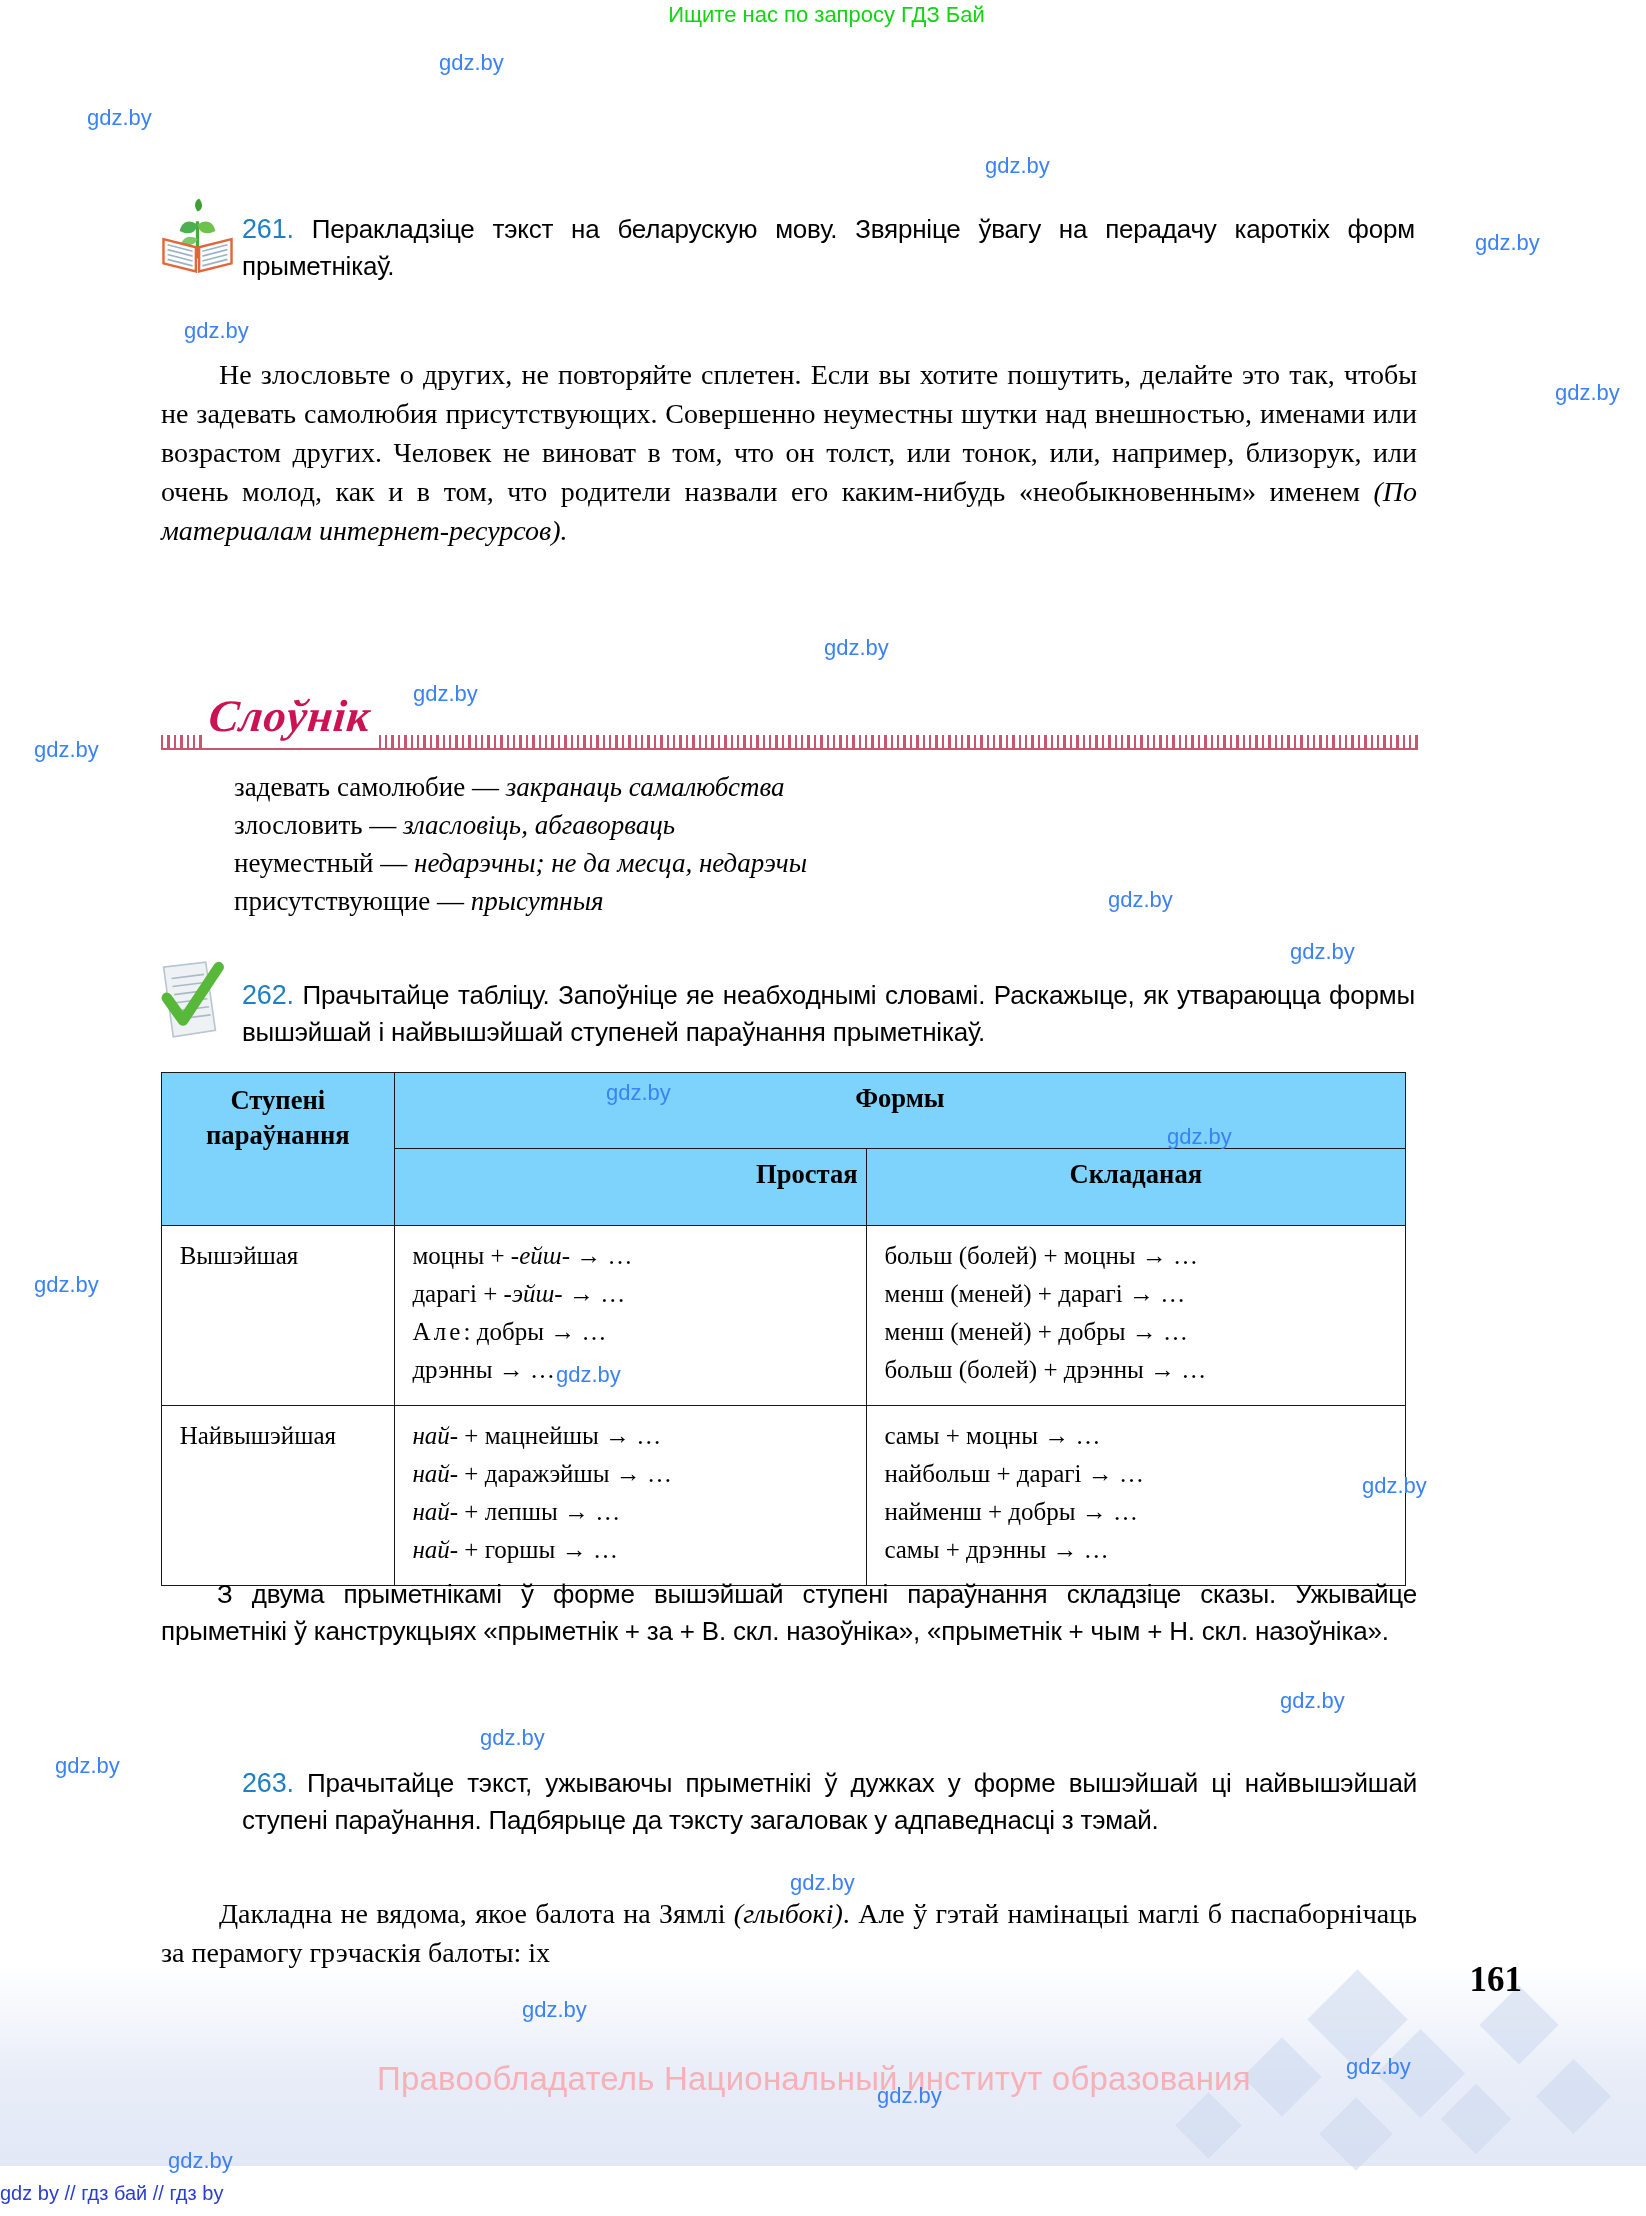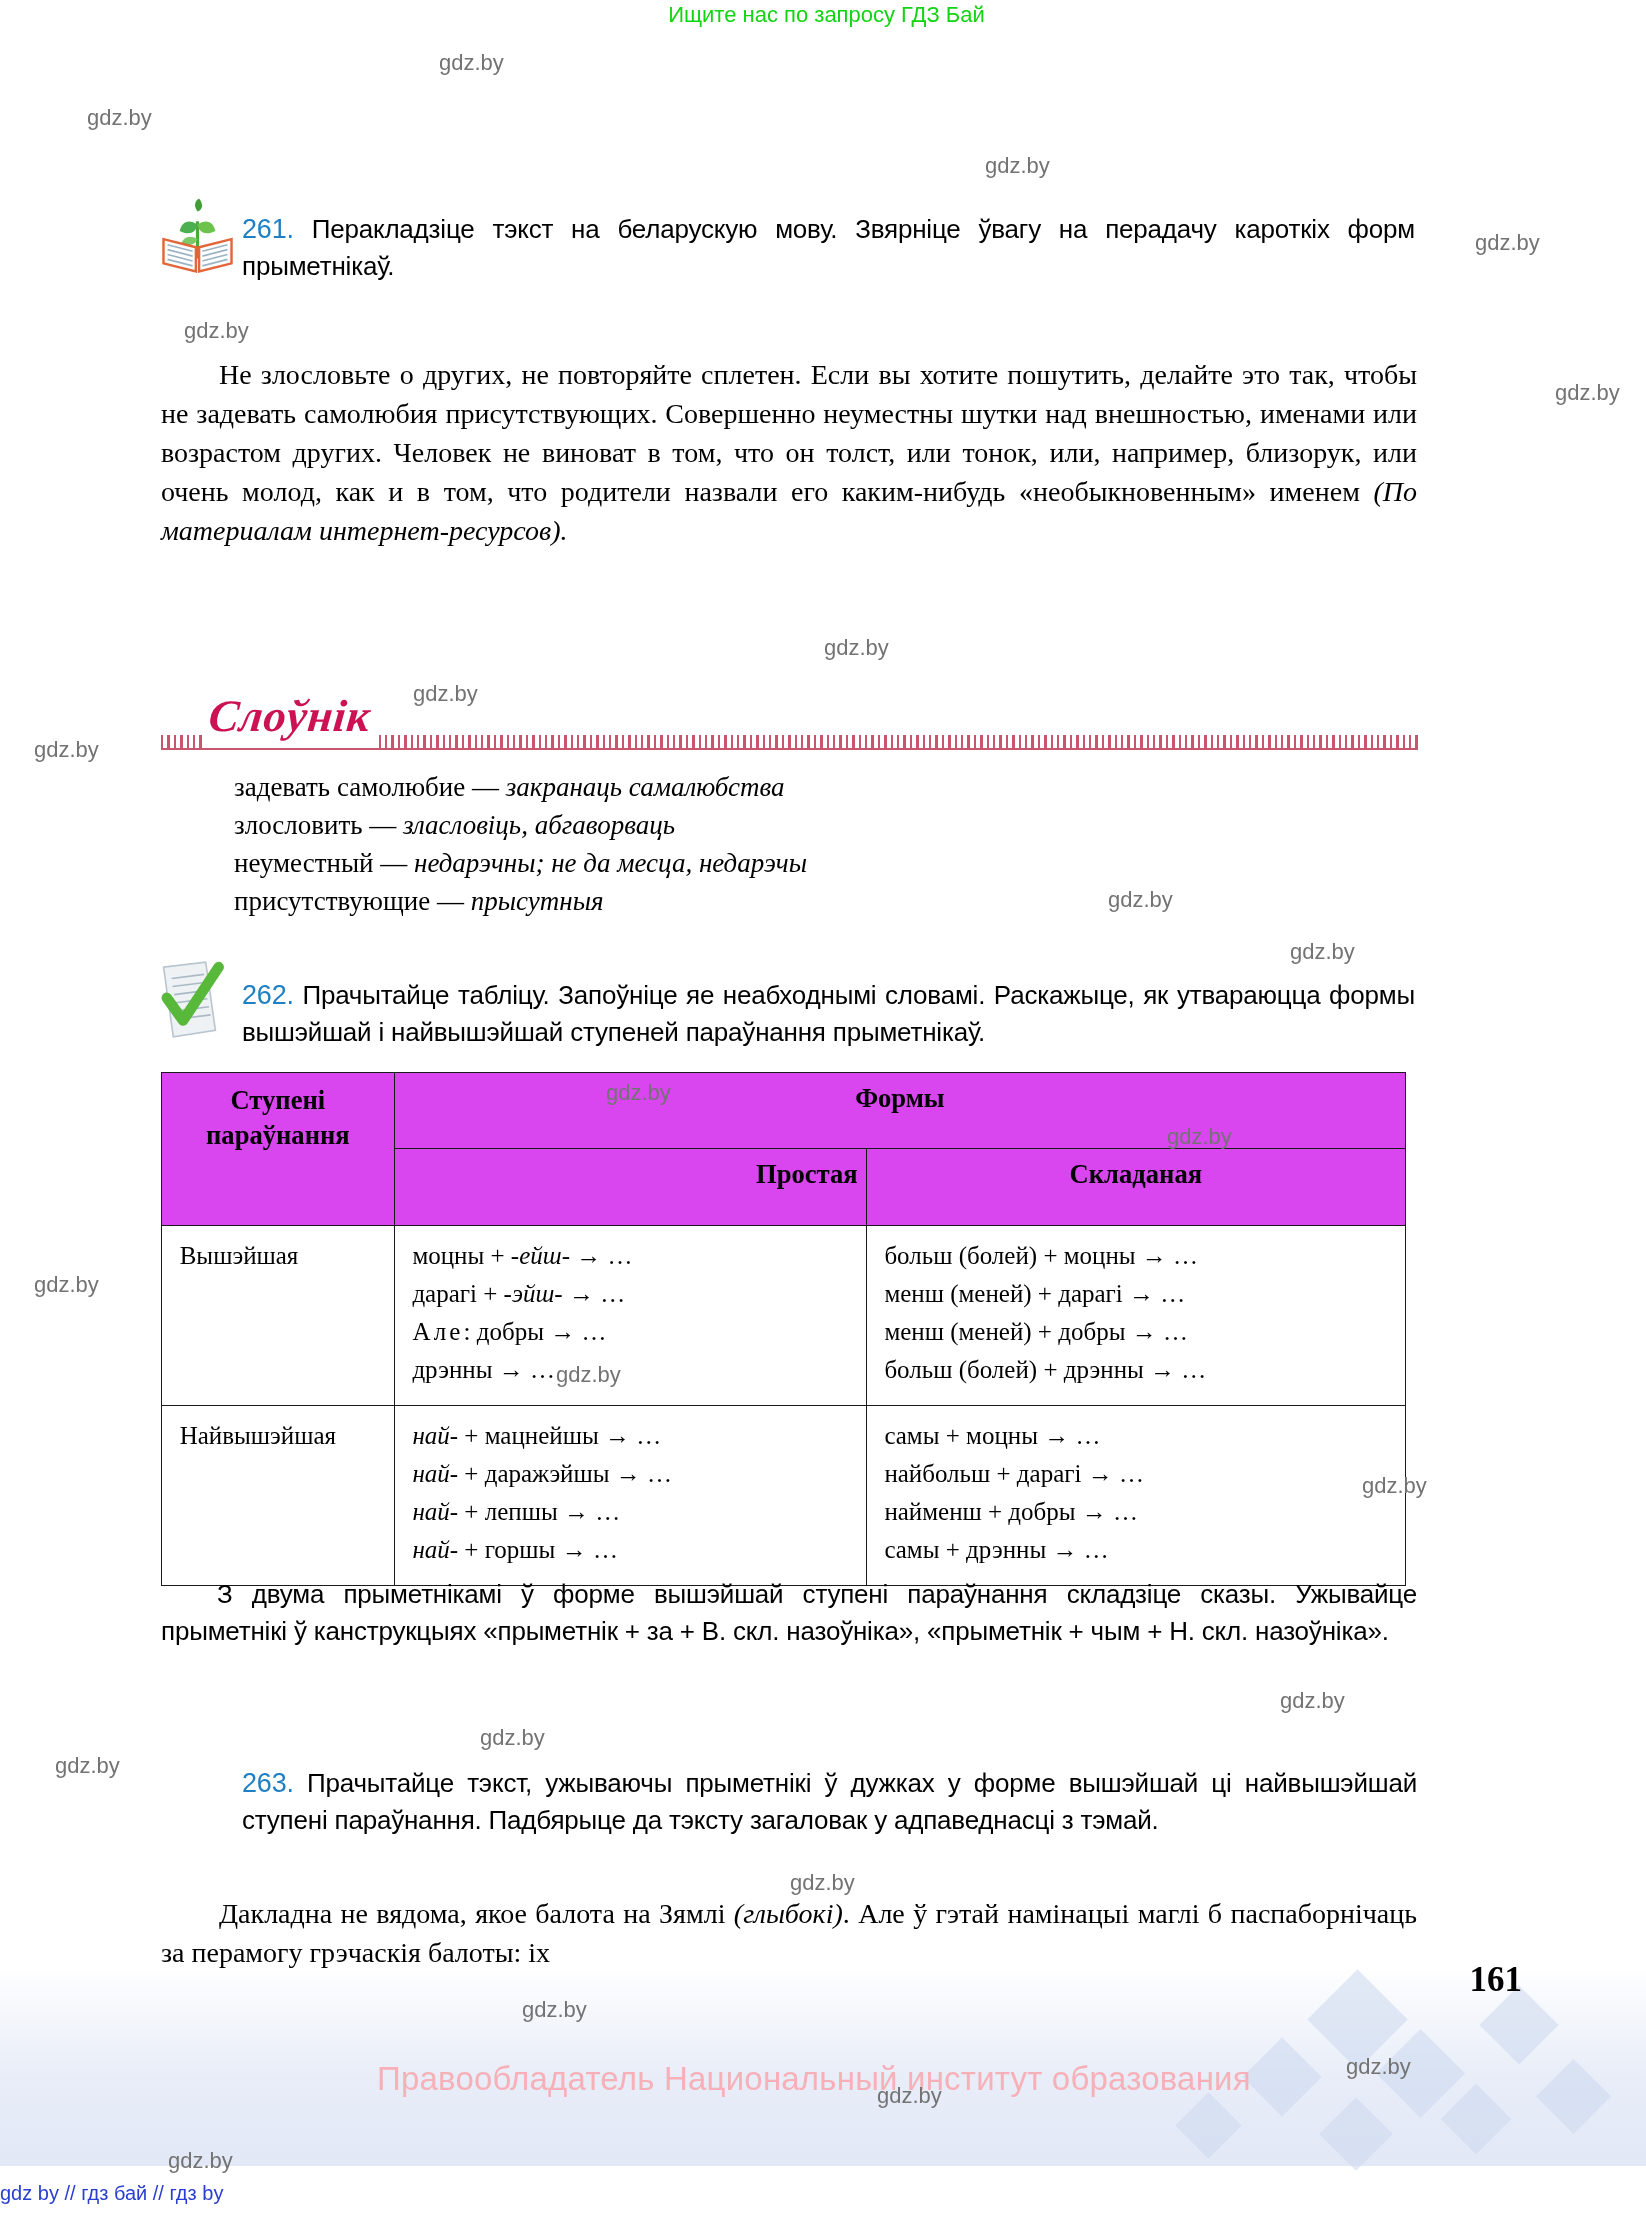--- a/index.html
+++ b/index.html
@@ -17,21 +17,21 @@
     height: 2216px;
     overflow: hidden;
     background: #ffffff;
   }
 
   
   .wm {
     position: absolute;
     font-family: "Liberation Sans", sans-serif;
     font-size: 22px;
-    color: #737373;
+    color: #3b82f6;
     white-space: nowrap;
     pointer-events: none;
   }
   .wm-big {
     position: absolute;
     font-family: "Liberation Sans", sans-serif;
     font-size: 33px;
     color: #f7b0b8;
     white-space: nowrap;
     letter-spacing: 0.2px;
@@ -170,21 +170,21 @@
     left: 161px;
     border-collapse: collapse;
     width: 1245px;
     font-family: "Liberation Serif", serif;
   }
   table.grades th, table.grades td {
     border: 1.6px solid #1a1a1a;
     vertical-align: top;
   }
   table.grades thead th {
-    background: #d946ef;
+    background: #7dd3fc;
     text-align: center;
     font-weight: bold;
     font-size: 26.6px;
     padding: 9.7px 8px;
   }
   table.grades thead th.deg {
     width: 206px;
     font-size: 26.6px;
     line-height: 35px;
   }

